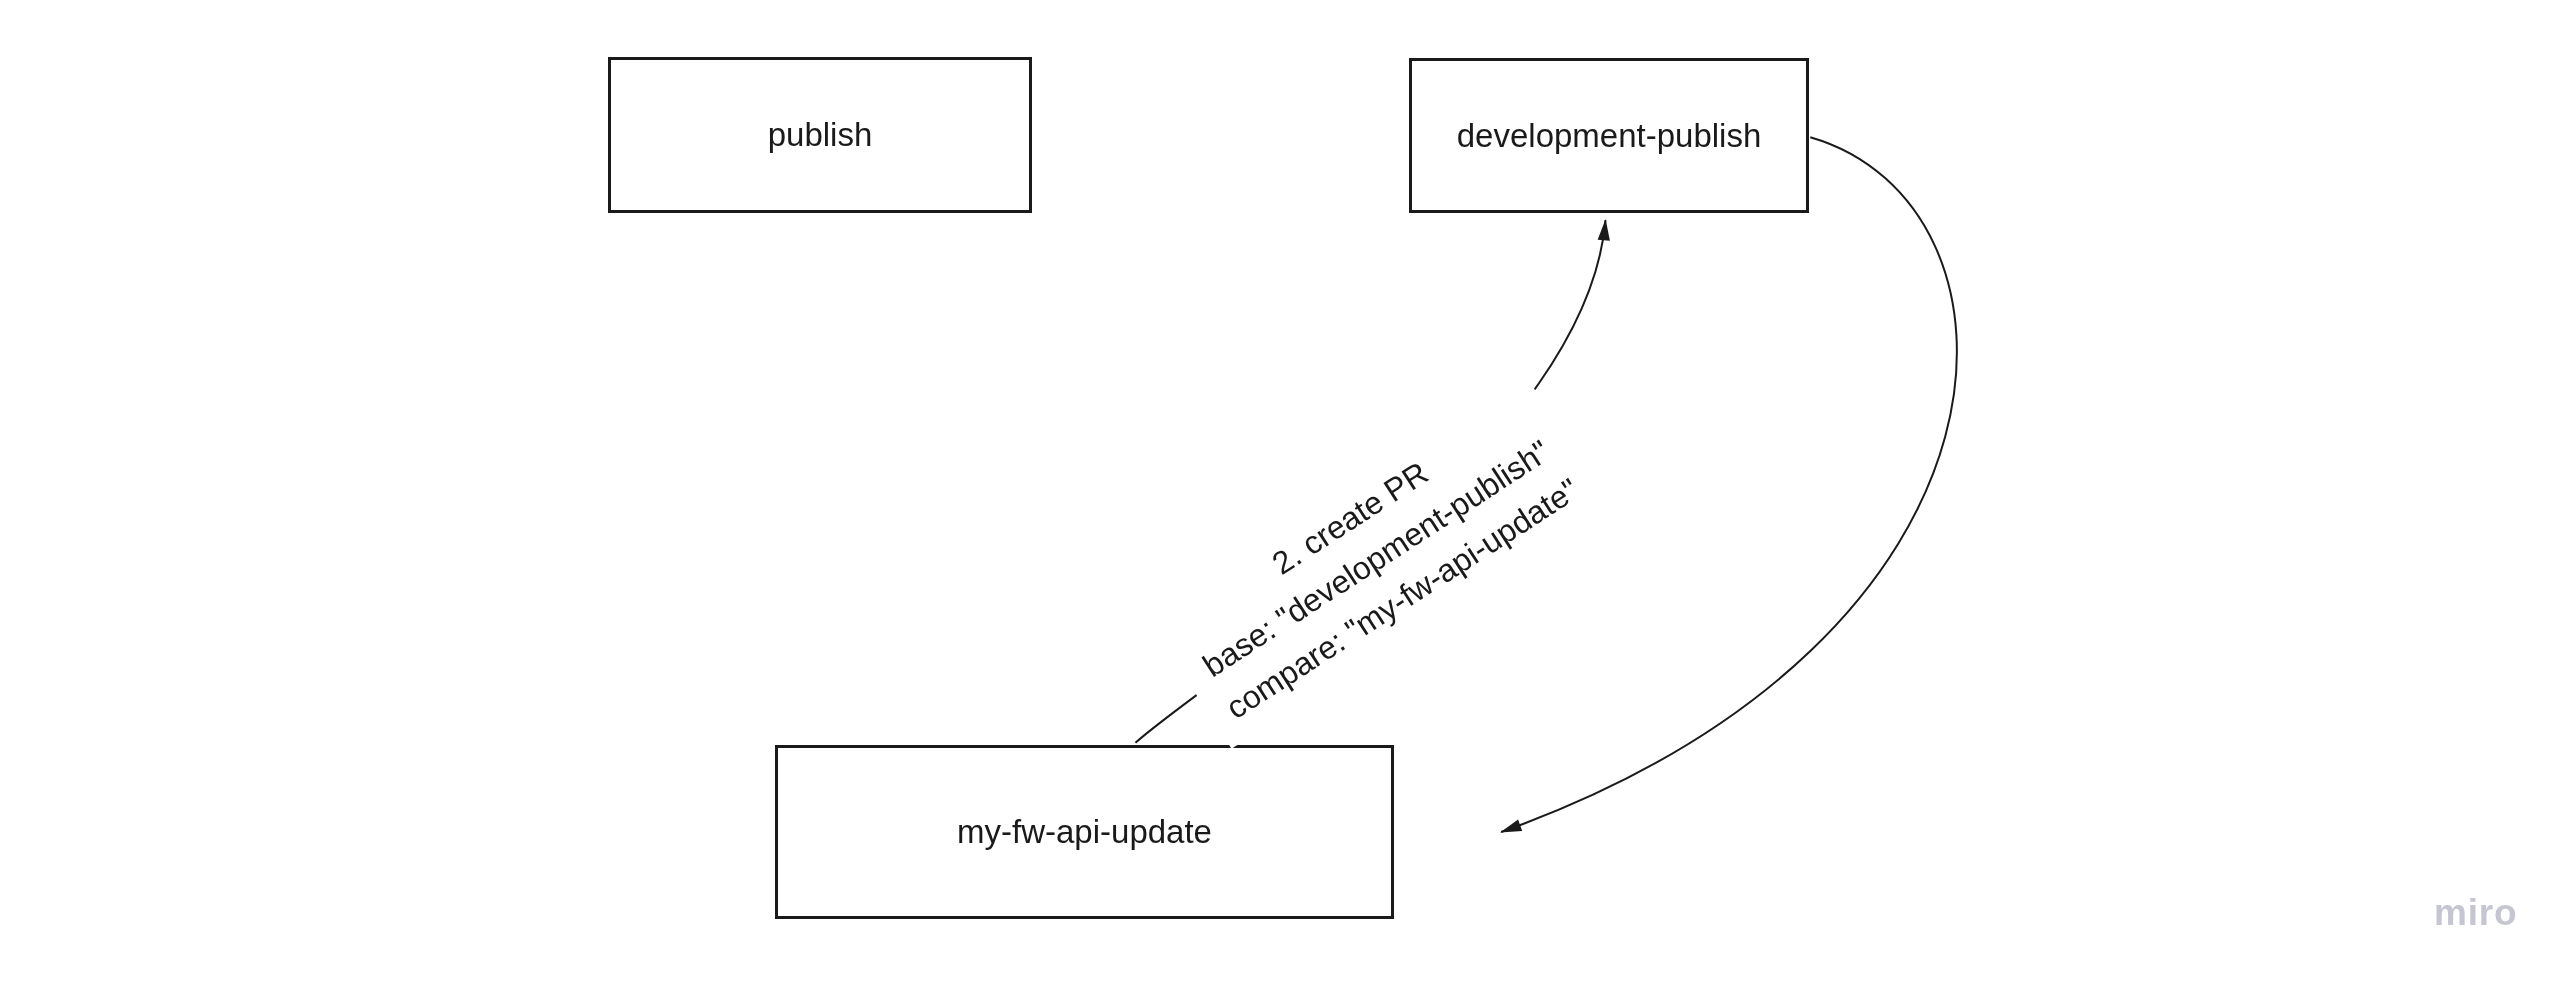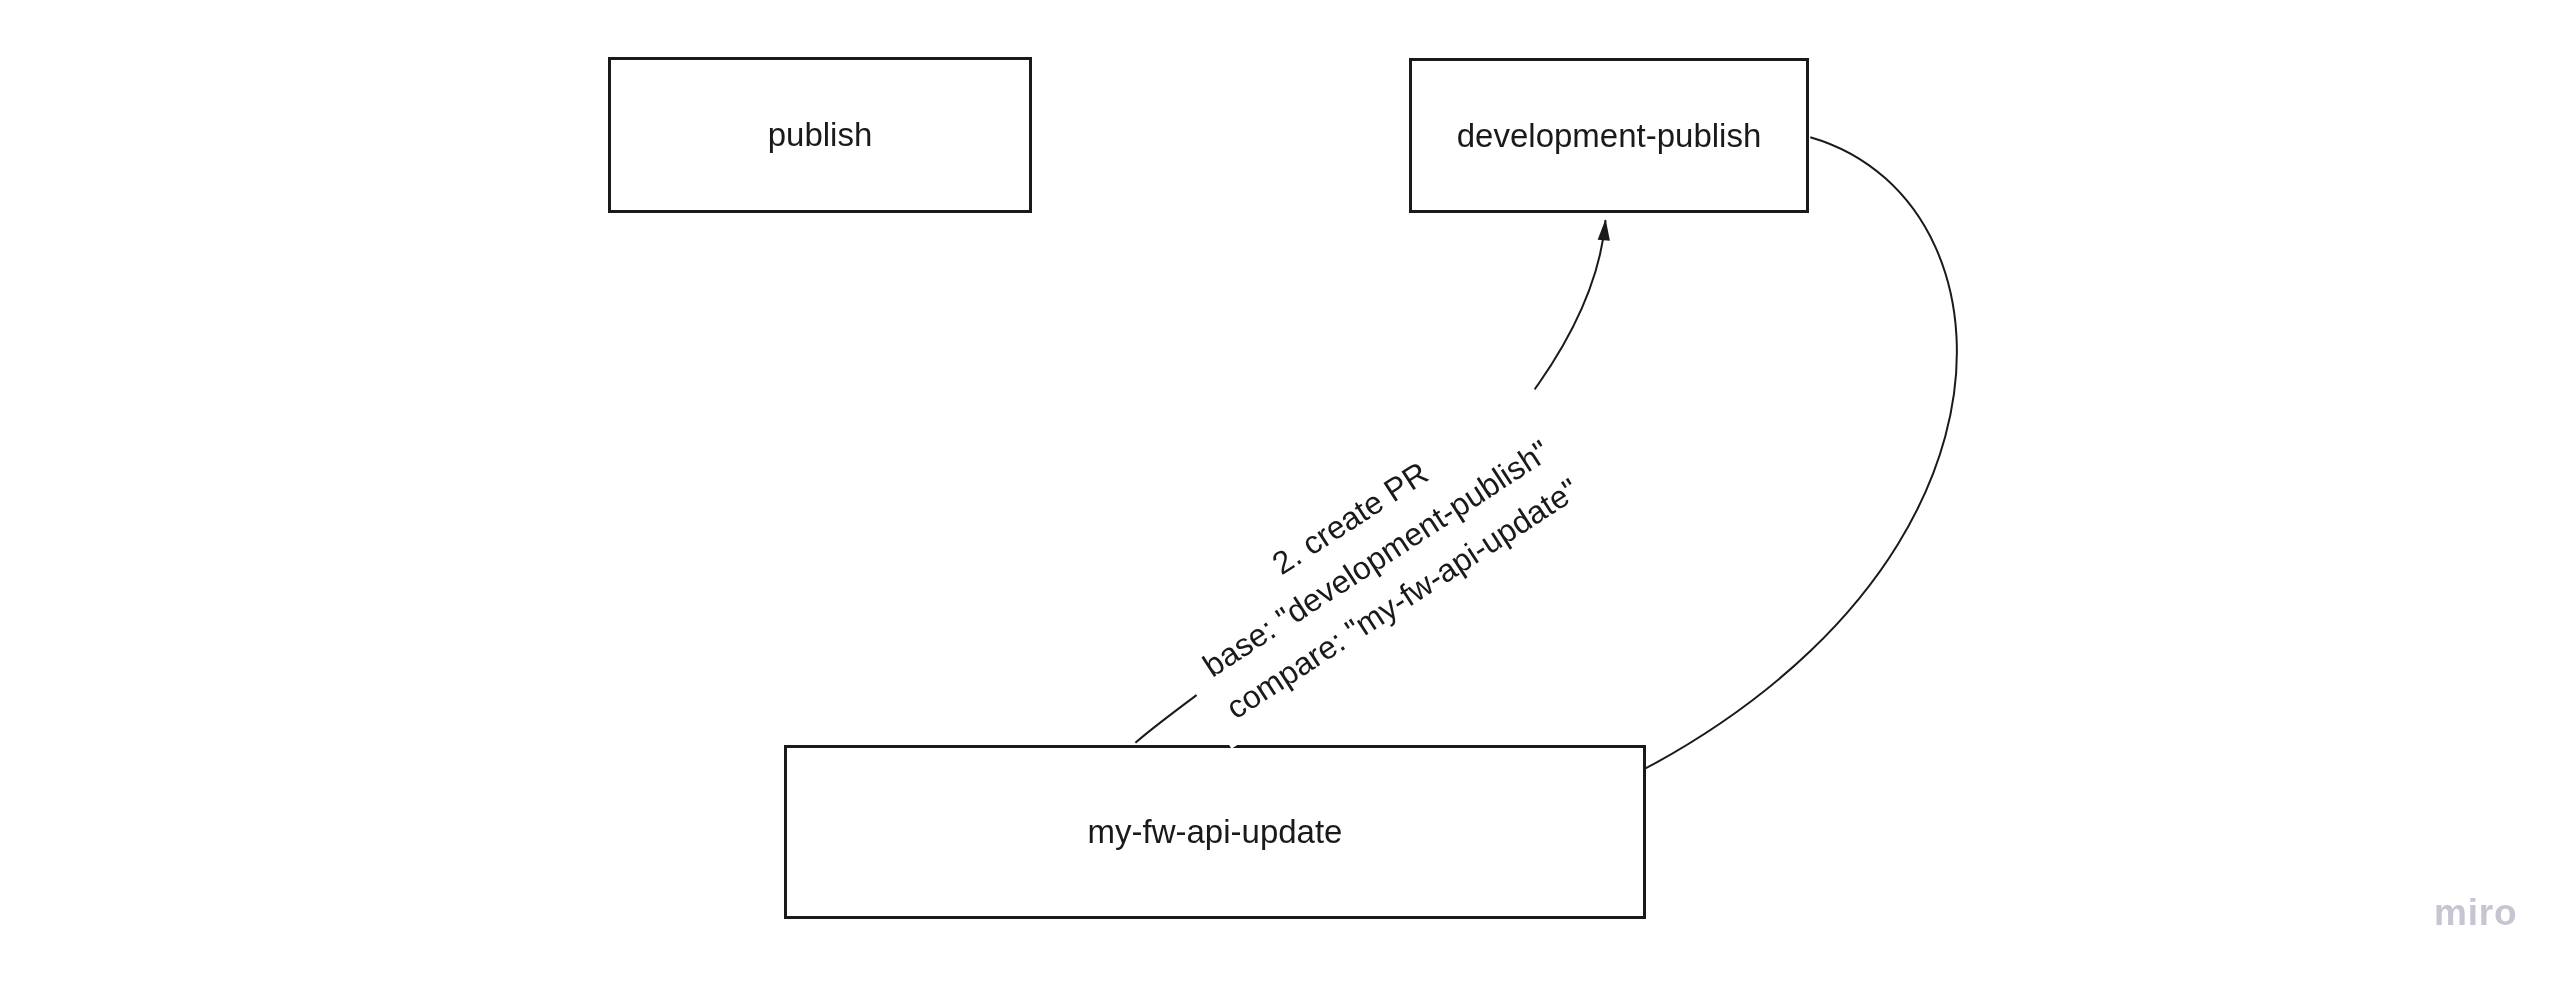--- a/index.html
+++ b/index.html
@@ -32,21 +32,21 @@
     flex-direction: column;
     align-items: center;
     justify-content: center;
     text-align: center;
     font-size: 33px;
     line-height: 1.38;
     color: var(--text);
   }
   .shape-publish        { left: 608px;  top: 57px;  width: 424px; height: 156px; text-align: right; }
   .shape-dev-publish    { left: 1409px; top: 58px;  width: 400px; height: 155px; }
-  .shape-my-fw          { left: 775px;  top: 745px; width: 862px; height: 174px; margin-left: 9px; }
+  .shape-my-fw          { left: 775px;  top: 745px; width: 619px; height: 174px; }
   .connector-label {
     position: absolute;
     font-size: 32px;
     color: var(--text);
     background: var(--background);
     white-space: nowrap;
   }
   .label-create-branch {
     left: 1949px; top: 579px;
     transform: translate(-50%, -50%);

